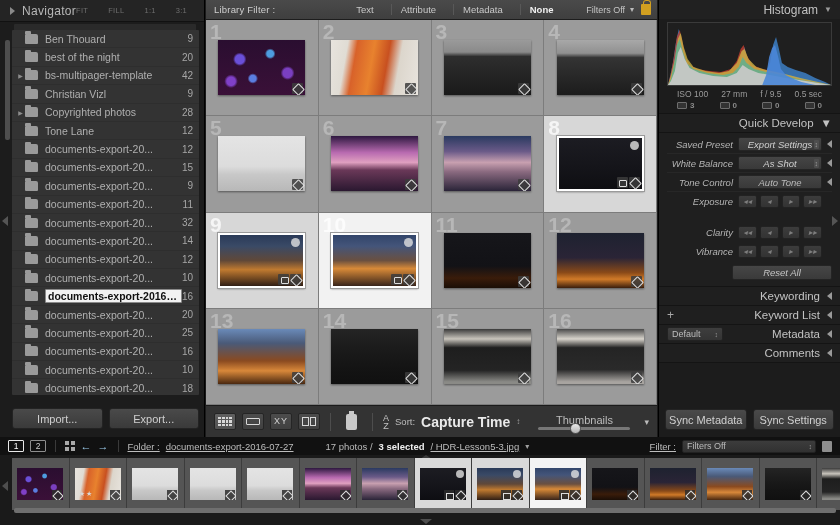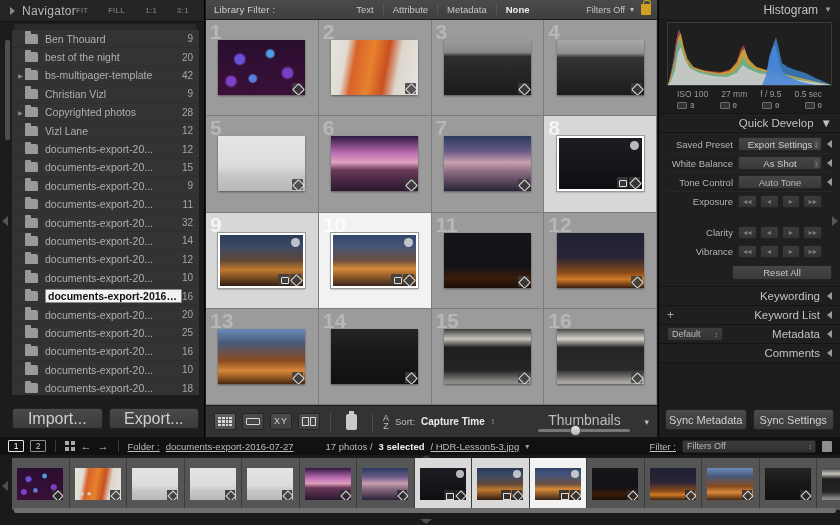--- a/index.html
+++ b/index.html
@@ -21,21 +21,21 @@
     height: 22px; display: flex; align-items: center;
     padding: 0 6px 0 10px; background: #242424;
     border-bottom: 1px solid #111;
   }
   .nav-arrow {
     width: 0; height: 0; border-left: 5px solid #8a8a8a;
     border-top: 4px solid transparent; border-bottom: 4px solid transparent;
     margin-right: 7px;
   }
   .nav-title { color: #b8b8b8; font-size: 12px; letter-spacing: .3px; flex: 1; }
-  .nav-zoom { display: flex; gap: 20px; align-items: flex-end; font-weight: bold; }
+  .nav-zoom { display: flex; gap: 20px; align-items: flex-end; }
   .nav-zoom span { color: #6e6e6e; font-size: 7.5px; letter-spacing: .3px; }
   .nav-zoom .caret { color: #888; font-size: 7px; }
 
   .nav-preview { height: 10px; background: #2a2a2a; margin: 2px 8px 0 14px; border-radius: 1px; }
 
   .folder-list {
     position: absolute; left: 12px; top: 30px; right: 5px; bottom: 42px;
     background: #333; overflow: hidden; border-radius: 1px;
   }
   .folder-row {
@@ -64,21 +64,21 @@
   .fname { flex: 1; white-space: nowrap; overflow: hidden; text-overflow: ellipsis; }
   .fcount { padding-right: 6px; font-size: 10px; color: #a6a6a6; }
 
   .panel-buttons {
     position: absolute; left: 12px; right: 5px; bottom: 8px;
     display: flex; gap: 6px;
   }
   .panel-buttons button {
     flex: 1; height: 21px; background: linear-gradient(#4a4a4a,#3a3a3a);
     border: 1px solid #232323; border-radius: 3px; color: #cfcfcf;
-    font-size: 16px; font-family: inherit; cursor: pointer;
+    font-size: 11px; font-family: inherit; cursor: pointer;
   }
 
   .side-tri-left {
     position: absolute; left: 2px; top: 216px; width: 0; height: 0;
     border-right: 6px solid #555; border-top: 5px solid transparent;
     border-bottom: 5px solid transparent;
   }
   .lp-scroll {
     position: absolute; left: 5px; top: 40px; width: 5px; height: 100px;
     background: #4e4e4e; border-radius: 2px;
@@ -125,21 +125,21 @@
   }
   .rp-section .plus { margin-right: auto; color: #a8a8a8; font-size: 12px; }
   .rp-section .md-sel {
     margin-right: auto; display: flex; align-items: center; gap: 4px;
     background: linear-gradient(#3e3e3e,#343434); border: 1px solid #222;
     border-radius: 2px; padding: 1px 4px; font-size: 9px; color: #bcbcbc;
     min-width: 56px;
   }
   .md-sel .stp { margin-left: auto; font-size: 7px; color: #9a9a9a; }
 
-  .qd-body { background: #1f1f1f; padding: 2px 8px 6px 8px; border-top: 1px solid #141414; }
+  .qd-body { background: #1f1f1f; padding: 2px 8px 6px 8px; border-top: 1px solid #141414; font-style: italic; }
   .qd-row {
     display: flex; align-items: center; gap: 5px; height: 19px;
     border-bottom: 1px solid #272727;
   }
   .qd-row.noline { border-bottom: none; }
   .qd-label { color: #b4b4b4; font-size: 9.5px; width: 66px; text-align: right; flex: 0 0 66px; }
   .qd-dd {
     flex: 1; display: flex; align-items: center; justify-content: center;
     position: relative; background: linear-gradient(#454545,#393939);
     border: 1px solid #242424; border-radius: 2px; height: 14px;
@@ -185,21 +185,21 @@
   }
 
   
   .center { position: absolute; left: 206px; right: 183px; top: 0; height: 437px; background: #2a2a2a; }
   .filter-bar {
     height: 20px; background: linear-gradient(#4a4a4a,#3f3f3f);
     display: flex; align-items: center; padding: 0 6px 0 8px;
     border-bottom: 1px solid #1d1d1d; font-size: 9.5px; color: #cfcfcf;
   }
   .filter-bar .lf-title { letter-spacing: .2px; }
-  .filter-opts { display: flex; gap: 0; margin-left: 72px; }
+  .filter-opts { display: flex; gap: 8px; margin-left: 72px; }
   .filter-opts span {
     padding: 0 9px; color: #c8c8c8; border-left: 1px solid #585858;
   }
   .filter-opts span:first-child { border-left: none; }
   .filter-opts span.active { color: #f0f0f0; font-weight: bold; }
   .filter-right { margin-left: auto; display: flex; align-items: center; gap: 5px; }
   .filter-right .fo { color: #c4c4c4; font-size: 9px; }
   .lock {
     width: 10px; height: 11px; position: relative; background: #d2a020;
     border-radius: 1px; margin-left: 2px;
@@ -274,24 +274,24 @@
   .vb-cmp i:first-child { flex: 1.3; }
   .vb-cmp i:last-child { flex: 1; }
   .tb-div { width: 1px; height: 18px; background: #4d4d4d; margin: 0 4px; }
   .spray {
     width: 11px; height: 16px; background: #c9c9c9; border-radius: 2px;
     position: relative; margin: 0 5px;
   }
   .spray::before { content:''; position:absolute; left:3px; top:-3px; width:5px; height:4px; background:#c9c9c9; }
   .az { color: #c2c2c2; font-size: 9px; line-height: 8px; text-align: center; }
   .sort-lbl { color: #bdbdbd; font-size: 9.5px; }
-  .sort-val { color: #eaeaea; font-size: 10px; font-weight: bold; }
+  .sort-val { color: #eaeaea; font-size: 14px; font-weight: bold; }
   .stp2 { color: #a0a0a0; font-size: 8px; }
   .thumbs-block { margin-left: auto; display: flex; flex-direction: column; align-items: center; gap: 1px; }
-  .thumbs-lbl { color: #bdbdbd; font-size: 14px; }
+  .thumbs-lbl { color: #bdbdbd; font-size: 11px; }
   .slider { width: 92px; height: 3px; background: #777; border-radius: 2px; position: relative; }
   .slider .knob {
     position: absolute; left: 32px; top: -4px; width: 11px; height: 11px;
     border-radius: 50%; background: linear-gradient(#e8e8e8,#b4b4b4); border: 1px solid #555;
   }
   .tb-caret { margin-left: 8px; color: #bbb; font-size: 9px; }
 
   
   .statusbar {
     position: absolute; left: 0; right: 0; top: 437px; height: 18px;
@@ -403,21 +403,21 @@
         </div>
         <div class="folder-row">
           <span class="disc-tri">▶</span>
           <span class="fold-icon"></span>
           <span class="fname">Copyrighted photos</span>
           <span class="fcount">28</span>
         </div>
         <div class="folder-row">
           <span class="disc-tri"></span>
           <span class="fold-icon"></span>
-          <span class="fname">Vizl Lane</span>
+          <span class="fname">Tone Lane</span>
           <span class="fcount">12</span>
         </div>
         <div class="folder-row">
           <span class="disc-tri"></span>
           <span class="fold-icon"></span>
           <span class="fname">documents-export-20...</span>
           <span class="fcount">12</span>
         </div>
         <div class="folder-row">
           <span class="disc-tri"></span>

